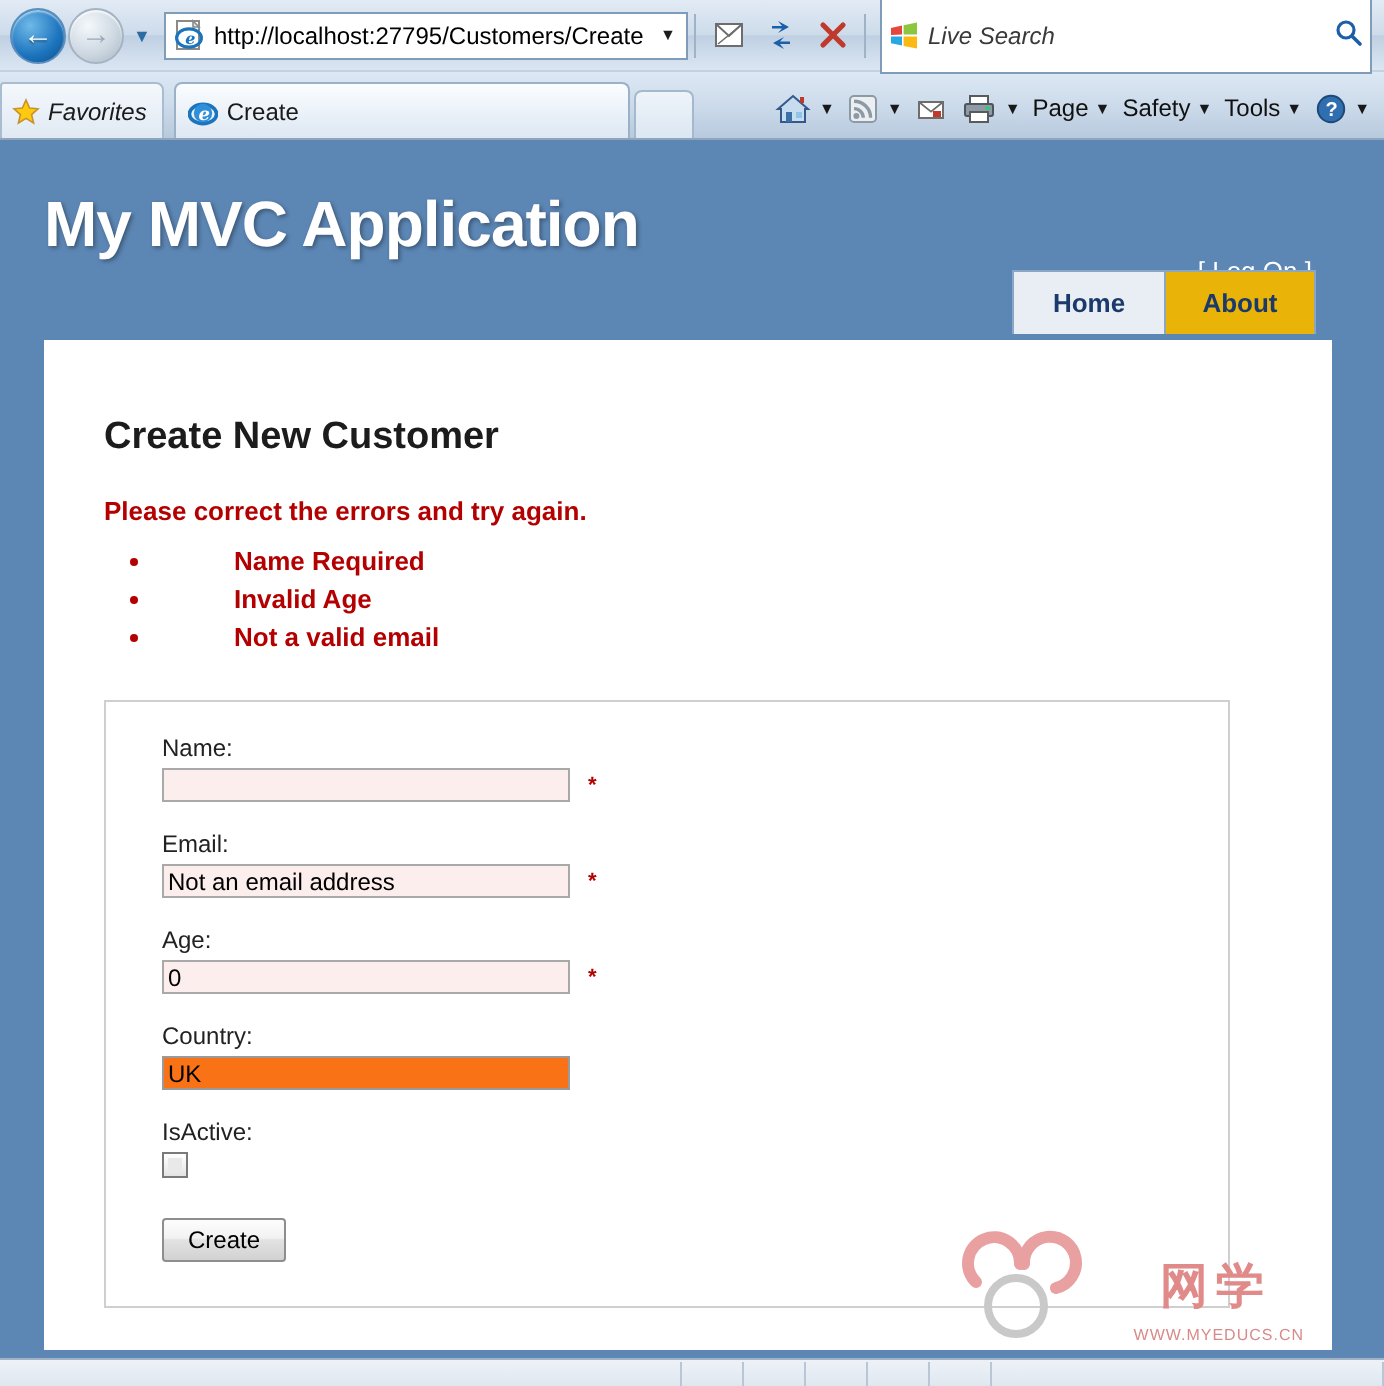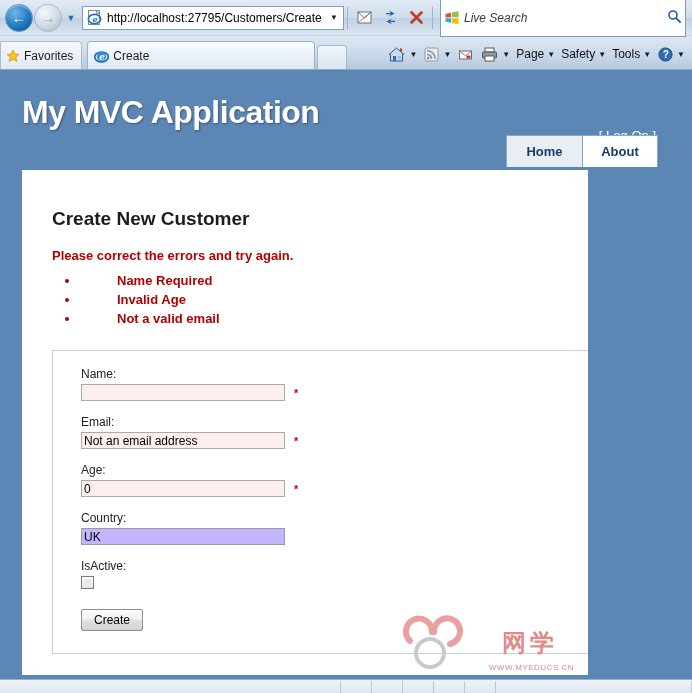--- a/index.html
+++ b/index.html
@@ -145,20 +145,21 @@
     display: flex;
     align-items: center;
     padding: 0 8px 0 5px;
     background: linear-gradient(to bottom, #f4f8fc 0%, #e0e9f3 100%);
     border: 1px solid #a9bcd0;
     border-bottom: none;
     border-top-left-radius: 2px;
     border-top-right-radius: 4px;
     box-sizing: border-box;
     margin-bottom: 0;
+    font-style: italic;
   }
   .fav-label { font-size: 12px; color: #1a1a1a; margin-left: 4px; }
   .star {
     width: 14px; height: 14px; flex: 0 0 auto;
   }
   .page-tab {
     height: 28px;
     width: 228px;
     display: flex;
     align-items: center;
@@ -256,27 +257,27 @@
     justify-content: center;
     font-size: 13px;
     font-weight: bold;
     color: #1b3a6b;
     font-family: "Liberation Sans", sans-serif;
     border: 1px solid #8aa7c6;
     border-bottom: none;
     box-sizing: border-box;
   }
   .menu-item.home { background: #e8eef4; border-right: none; text-align: right; }
-  .menu-item.about { background: #ffffff; }
+  .menu-item.about { background: #eab308; }
 
   .content {
     position: absolute;
     left: 22px;
     top: 100px;
-    width: 566px;
+    width: 644px;
     height: 505px;
     background: #ffffff;
     box-sizing: border-box;
     overflow: hidden;
   }
 
   .h2 {
     margin: 0;
     padding: 38px 0 0 30px;
     font-size: 19px;
@@ -322,21 +323,21 @@
   .field-row {
     display: flex;
     align-items: center;
     padding-bottom: 14px;
   }
   .txt {
     width: 204px;
     height: 17px;
     box-sizing: border-box;
     border: 1px solid #9a9a9a;
-    background: #c4b5fd;
+    background: #f97316;
     font-family: "Liberation Sans", sans-serif;
     font-size: 12px;
     color: #000;
     padding: 1px 2px;
     outline: none;
   }
   .txt.error {
     background: #fdeeee;
     border-color: #a9a9a9;
   }

